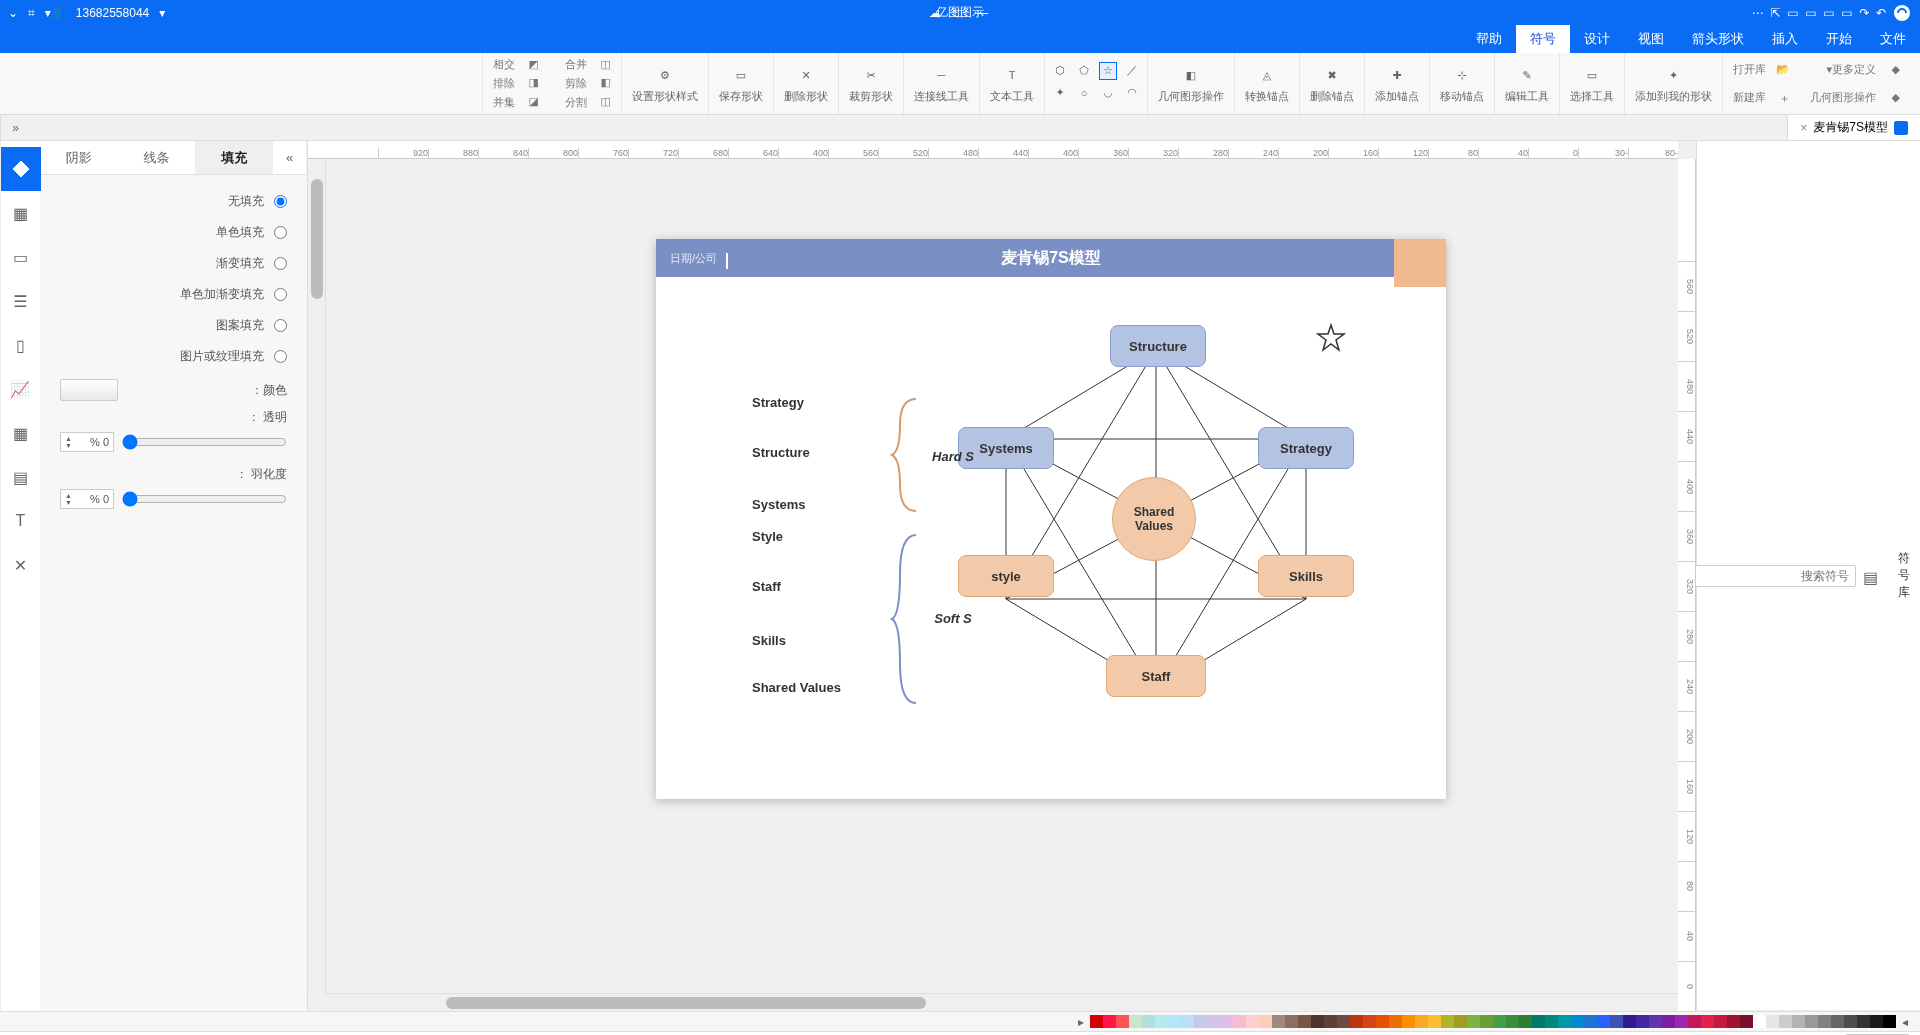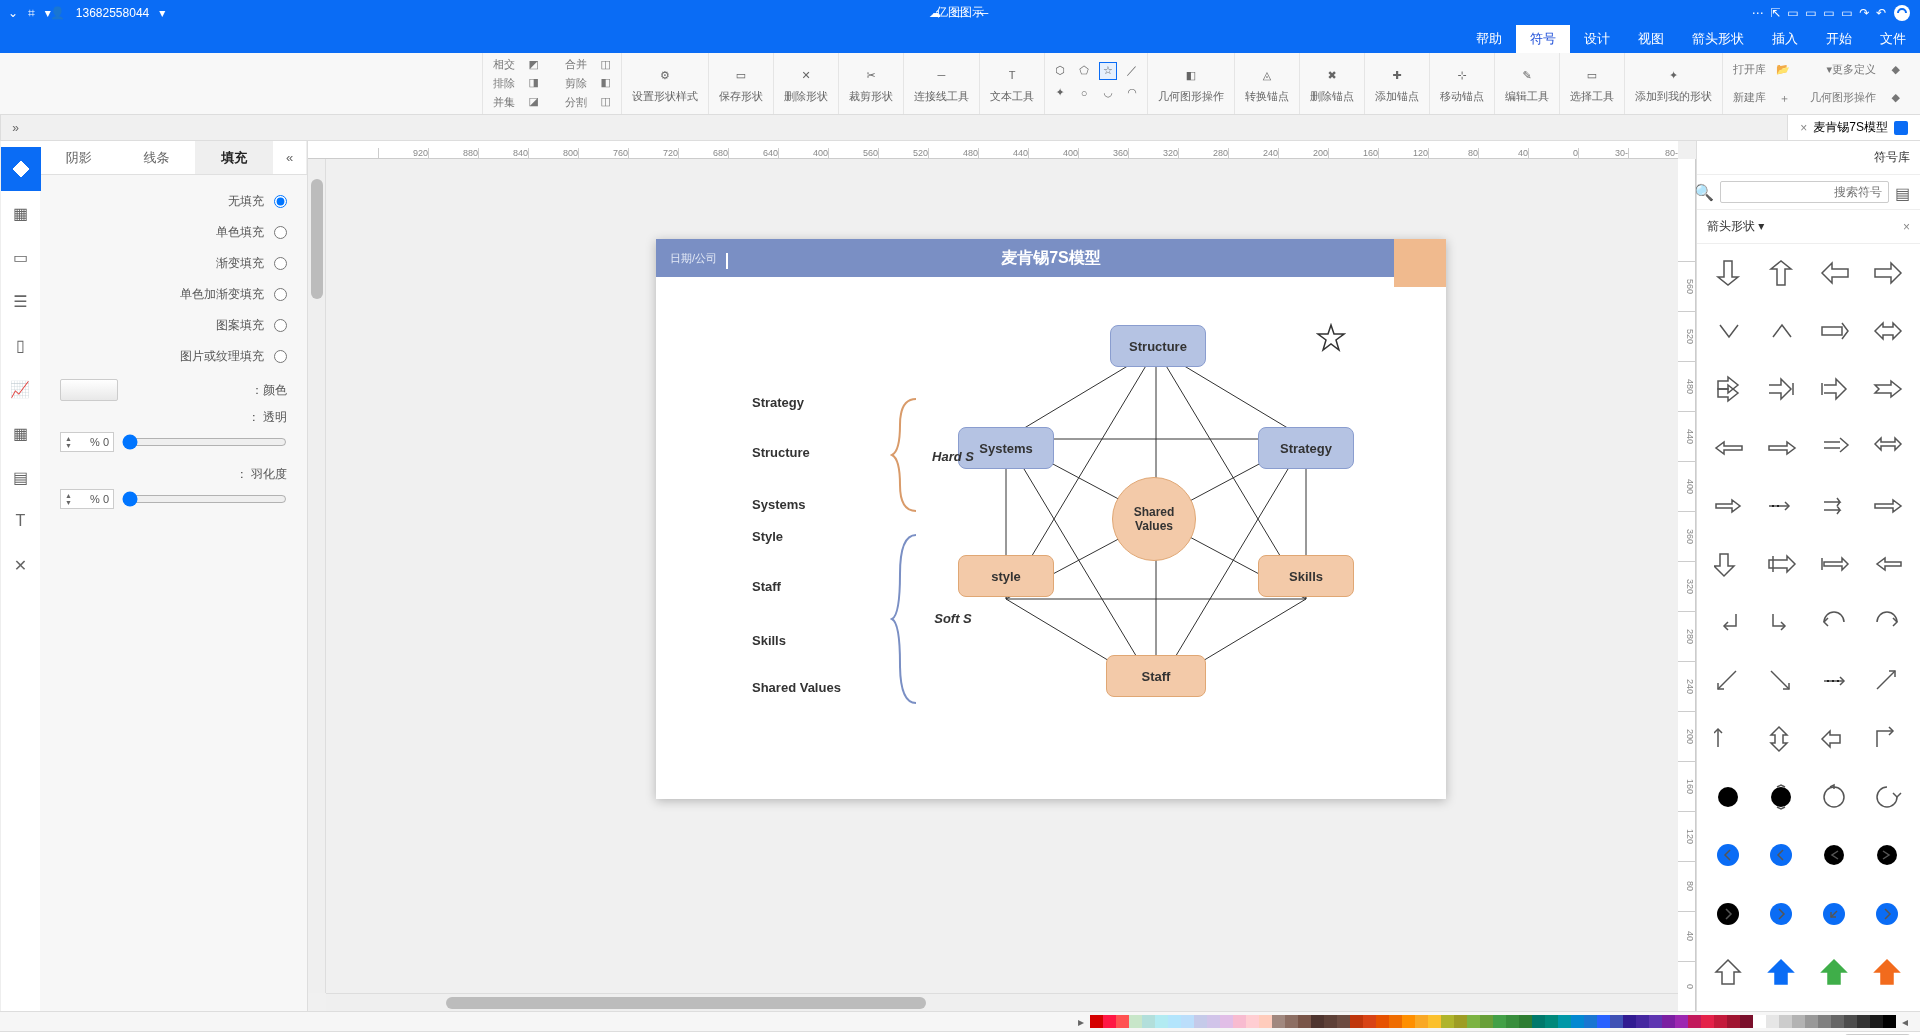--- a/index.html
+++ b/index.html
@@ -35,21 +35,21 @@
 
 
 .doc-tabs { height: 26px; background:#f0f0f0; border-bottom:1px solid #ddd; display:flex; align-items:stretch; font-size:12px; }
 .doc-tab { display:flex; align-items:center; gap:6px; padding:0 12px; border-left:1px solid #ddd; background:#fff; }
 .doc-tab .save-ico { width:14px; height:14px; background:#0a6cf5; border-radius:2px; display:inline-block;}
 .doc-tab .close-x { color:#888; cursor:pointer; }
 .doc-tabs .expand { width:30px; display:flex; align-items:center; justify-content:center; color:#666; border-left:1px solid #ddd; }
 
 
 .main { display:flex; height: calc(1035px - 25px - 28px - 62px - 26px - 24px); }
-.left-panel { width: 224px; background:#fff; border-left:1px solid #ddd; display:flex; flex-direction:column; }
+.left-panel { width: 224px; background:#fff; border-left:1px solid #ddd; display:flex; flex-direction:row; }
 .left-header { padding:8px 10px; font-size:12px; color:#333; display:flex; align-items:center; justify-content:space-between; border-bottom:1px solid #eee;}
 .left-header .close-x { color:#888; cursor:pointer; }
 .search-row { padding:6px 10px; display:flex; align-items:center; gap:6px; border-bottom:1px solid #eee;}
 .search-row input { flex:1; border:1px solid #ccc; padding:3px 6px; font-size:12px; border-radius:2px; direction:rtl;}
 .search-row .cfg { width:16px; height:16px; color:#666; }
 .shape-grid { flex:1; overflow:auto; padding:8px; display:grid; grid-template-columns: repeat(4, 1fr); gap:6px; }
 .shape-cell { height:42px; display:flex; align-items:center; justify-content:center; cursor:pointer; }
 .shape-cell svg { width:30px; height:28px; }
 .shape-cell.hl svg { fill:#0a6cf5; }
 

